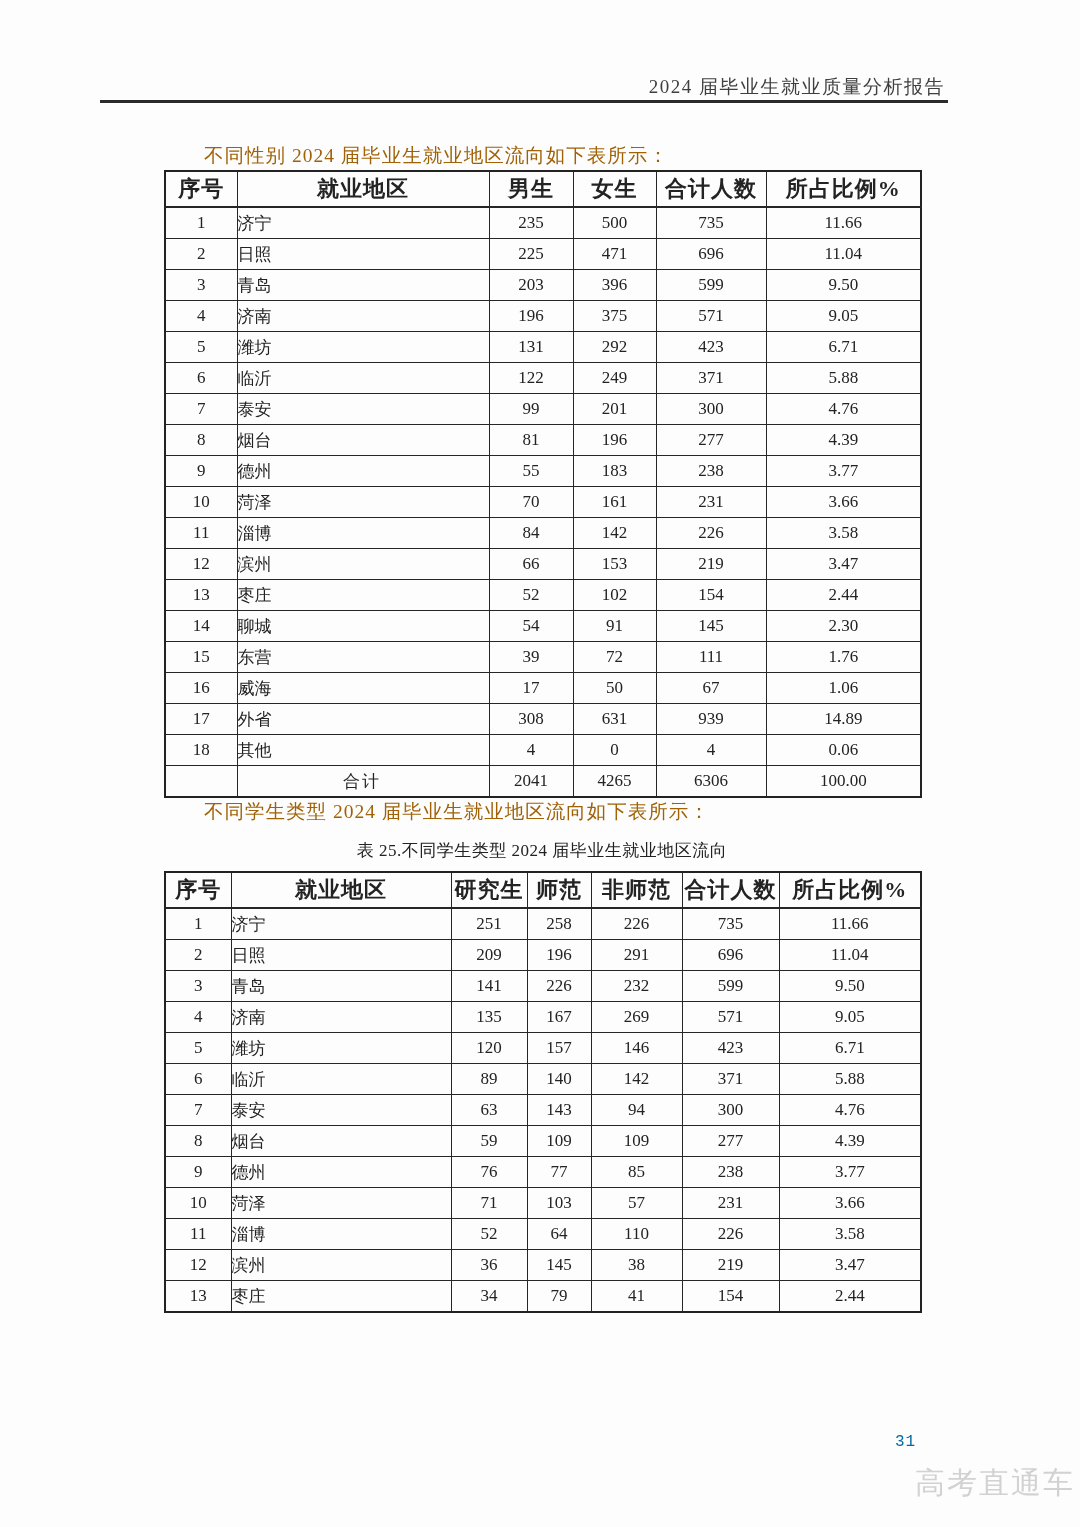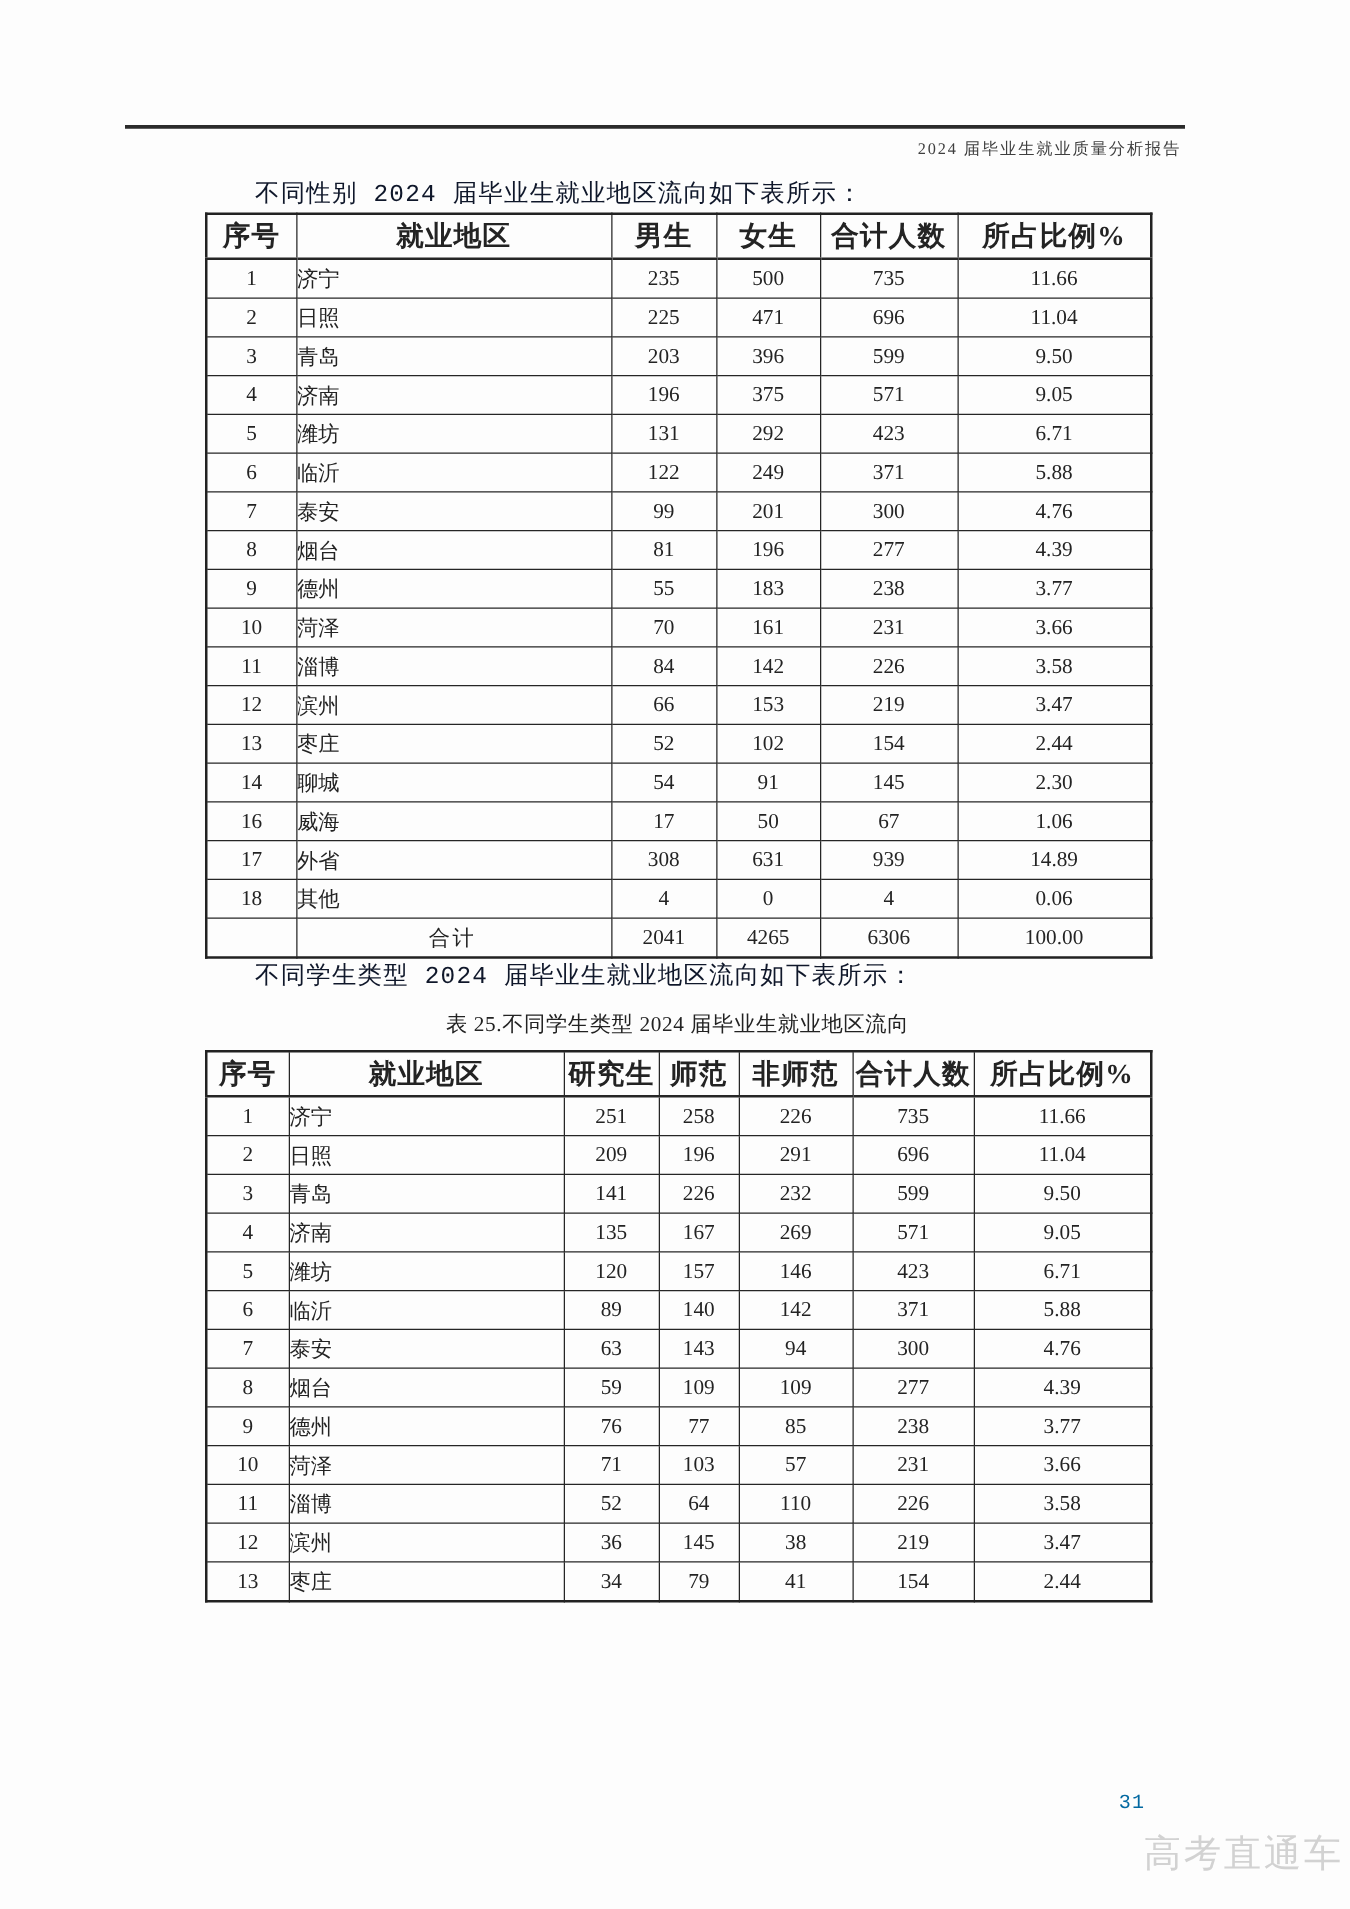--- a/index.html
+++ b/index.html
@@ -6,31 +6,31 @@
   body{
     width:1080px;height:1527px;position:relative;
     background:#fdfdfd;
     font-family:"Liberation Serif","DejaVu Serif",serif;
     color:#232323;
     overflow:hidden;
   }
   
   .hdr-title{
     position:absolute;top:74px;right:135px;
-    font-size:13px;letter-spacing:1.5px;color:#3f3f3f;margin-top:36px;
+    font-size:19px;letter-spacing:1.5px;color:#3f3f3f;
   }
   .hdr-rule{
     position:absolute;top:100px;left:100px;right:132px;
     height:3px;background:#2b2b2b;
   }
   
   .content{position:absolute;left:164px;top:142px;width:756px;}
   .intro{
     font-size:19.5px;line-height:28px;margin:0 0 0 40px;
-    letter-spacing:1px;color:#0f172a;font-family:Liberation Mono, monospace;
+    letter-spacing:1px;color:#a16207;
   }
   .caption{
     text-align:center;font-size:17px;letter-spacing:.5px;
     margin:13px 0 9px 0;color:#222;
   }
   
   table{
     border-collapse:collapse;width:756px;table-layout:fixed;
     border:2px solid #222;
   }
@@ -193,20 +193,28 @@
           <td>154</td>
           <td>2.44</td>
         </tr>
         <tr>
           <td>14</td>
           <td class="region">聊城</td>
           <td>54</td>
           <td>91</td>
           <td>145</td>
           <td>2.30</td>
+        </tr>
+        <tr>
+          <td>15</td>
+          <td class="region">东营</td>
+          <td>39</td>
+          <td>72</td>
+          <td>111</td>
+          <td>1.76</td>
         </tr>
         <tr>
           <td>16</td>
           <td class="region">威海</td>
           <td>17</td>
           <td>50</td>
           <td>67</td>
           <td>1.06</td>
         </tr>
         <tr>

